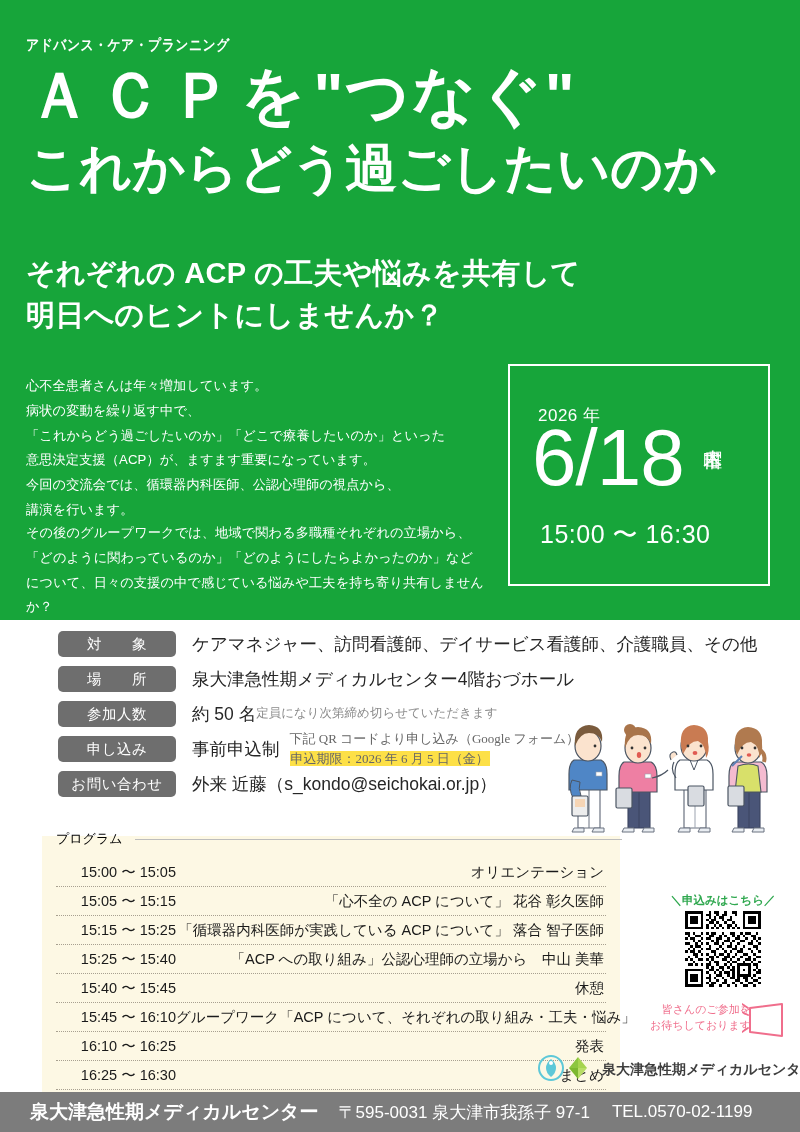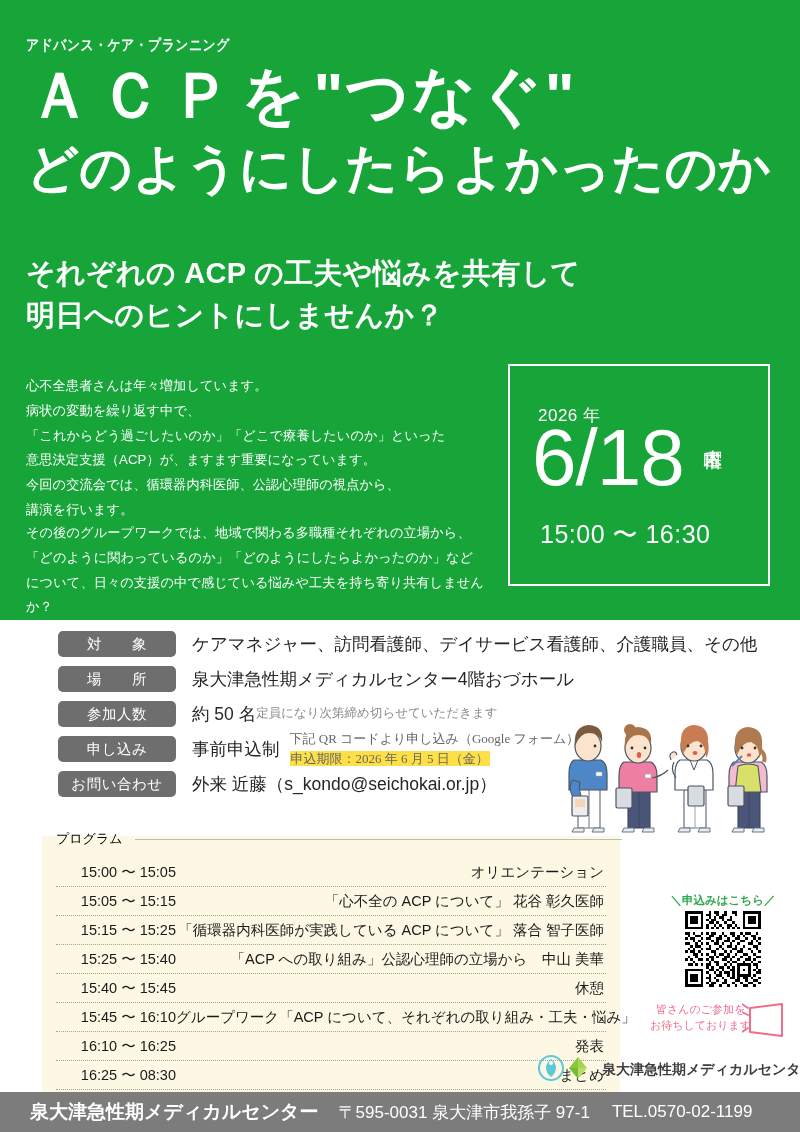--- a/index.html
+++ b/index.html
@@ -244,21 +244,21 @@
     margin: 0 auto;
     background: #ffffff;
   }
   .pink-msg {
     position: absolute;
     left: 650px; top: 1002px;
     color: #F06E8C;
     font-size: 11px;
     line-height: 1.45;
     white-space: pre-line;
-    text-align: center;
+    text-align: right;
   }
   .pink-flag {
     position: absolute;
     left: 742px; top: 1002px;
     width: 46px;
     height: 36px;
   }
 
   
   .brand {
@@ -310,21 +310,21 @@
 <body>
 
 <div class="poster">
 
   <div class="hero">
 
     <div class="kicker">アドバンス・ケア・プランニング</div>
 
     <div class="title-1"><span class="sp">ＡＣＰを</span><span>"つなぐ"</span></div>
 
-    <div class="title-2">どのようにしたらよかったのか</div>
+    <div class="title-2">これからどう過ごしたいのか</div>
 
     <div class="subtitle">それぞれの ACP の工夫や悩みを共有して
 明日へのヒントにしませんか？</div>
 
     <div class="lead">心不全患者さんは年々増加しています。
 病状の変動を繰り返す中で、
 「これからどう過ごしたいのか」「どこで療養したいのか」といった
 意思決定支援（ACP）が、ますます重要になっています。
 今回の交流会では、循環器内科医師、公認心理師の視点から、
 講演を行います。</div>
@@ -467,21 +467,21 @@
     </div>
     <div class="prow">
       <div class="ptime">15:45 〜 16:10</div>
       <div class="pdesc">グループワーク「ACP について、それぞれの取り組み・工夫・悩み」</div>
     </div>
     <div class="prow">
       <div class="ptime">16:10 〜 16:25</div>
       <div class="pdesc">発表</div>
     </div>
     <div class="prow">
-      <div class="ptime">16:25 〜 08:30</div>
+      <div class="ptime">16:25 〜 16:30</div>
       <div class="pdesc">まとめ</div>
     </div>
   </div>
 
   <div class="program-head">
     <div class="ph-label">プログラム</div>
     <div class="ph-rule"></div>
   </div>
 
   <div class="qr-wrap">

